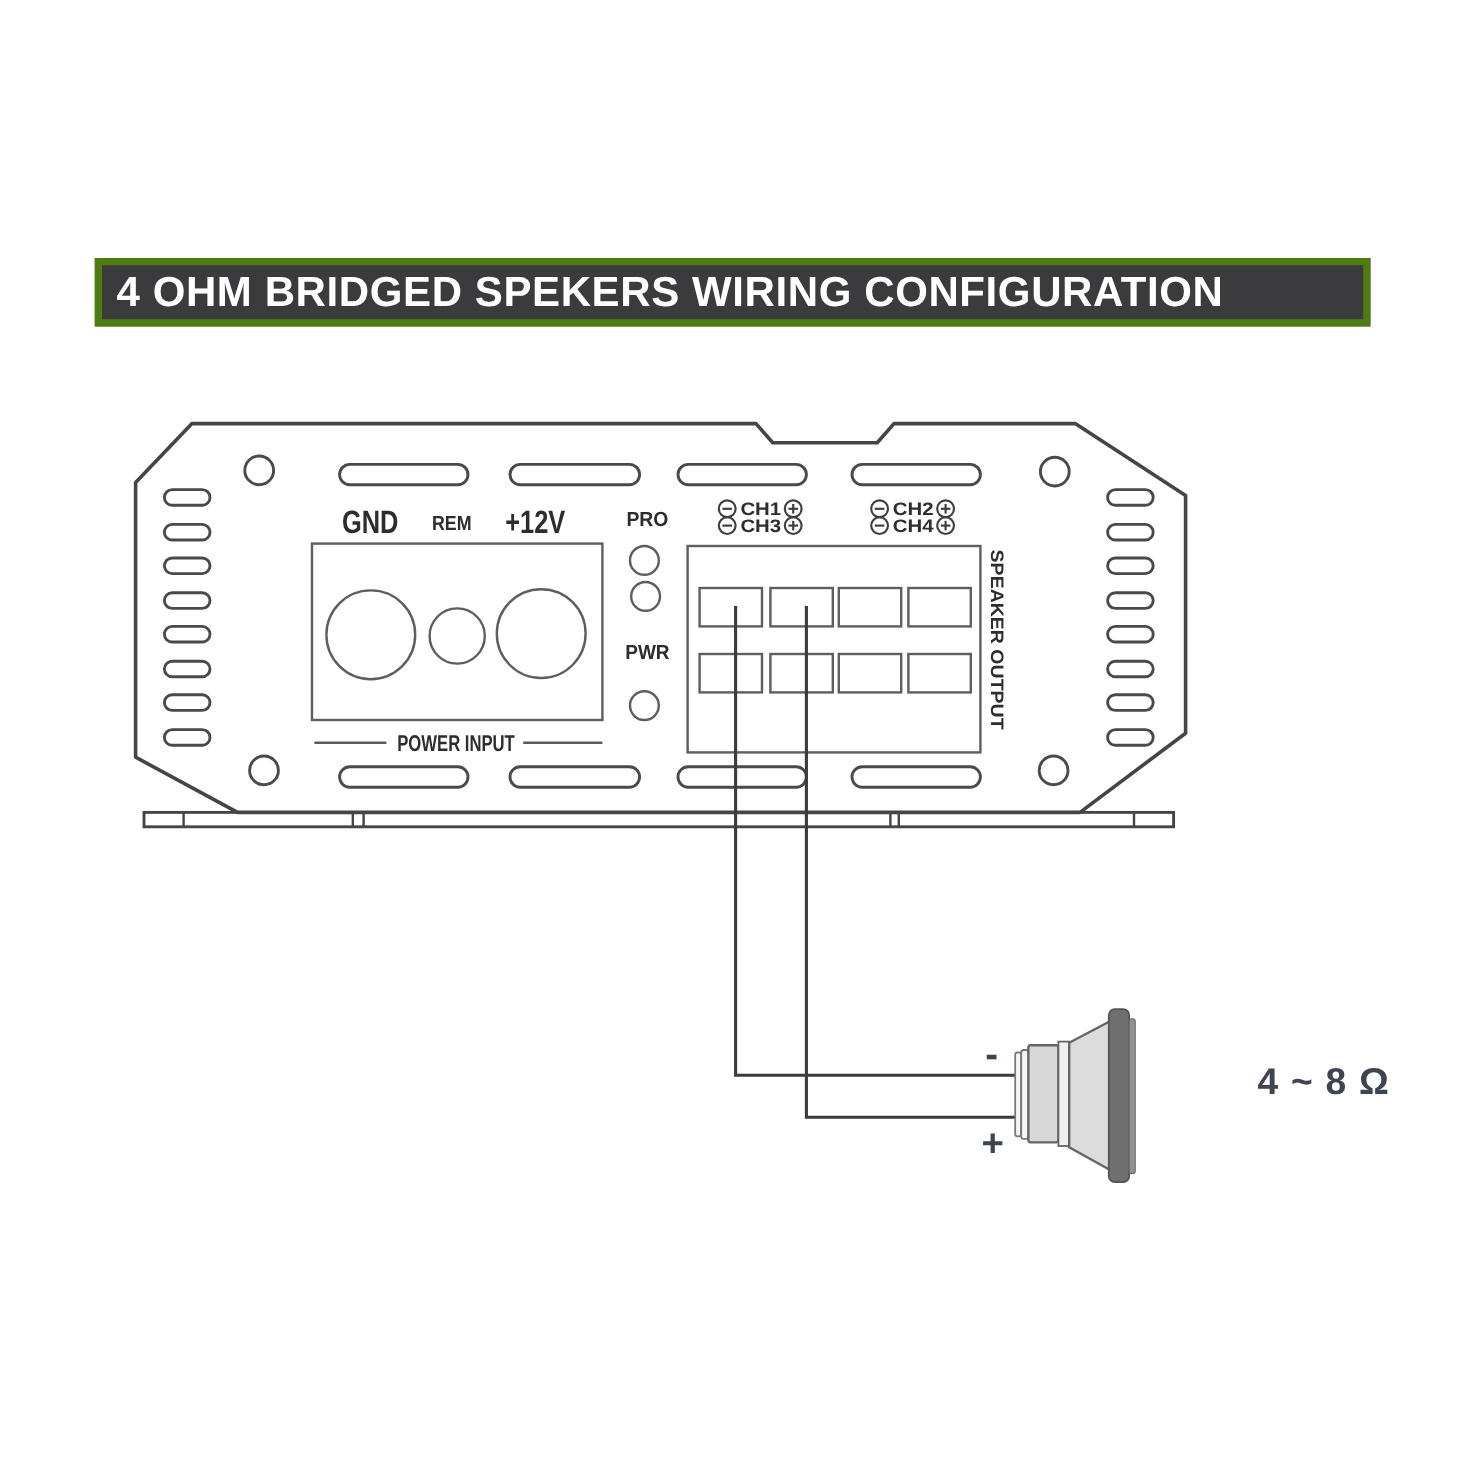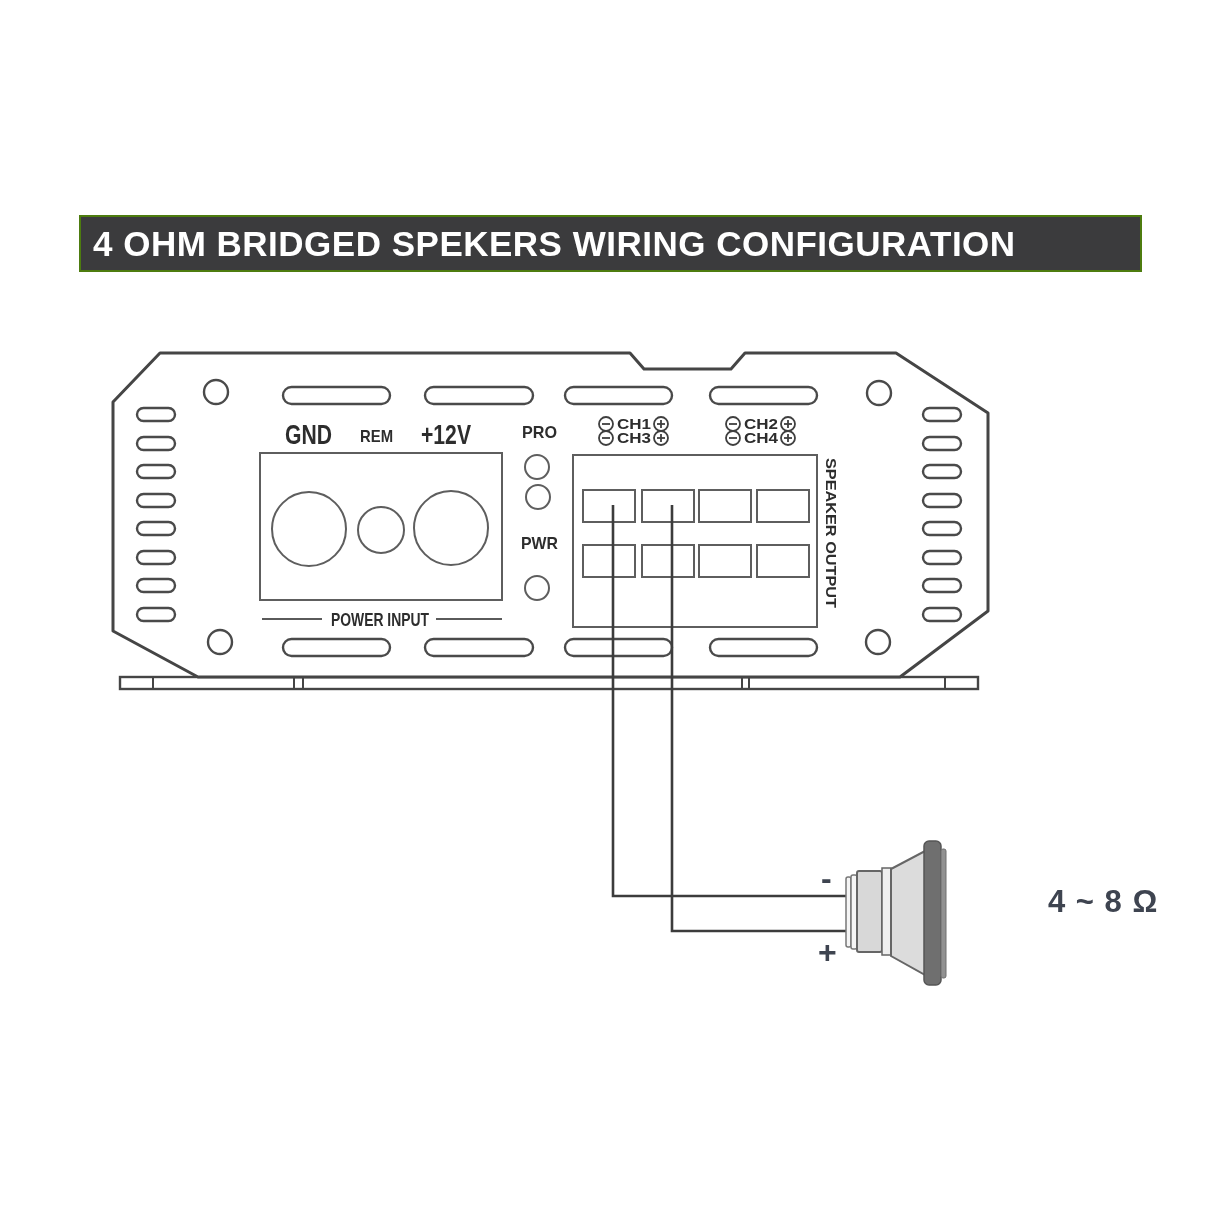--- a/index.html
+++ b/index.html
@@ -1,19 +1,19 @@
 <!DOCTYPE html>
 <html><head>
 <meta charset="utf-8">
 <style>
   html,body{margin:0;padding:0;background:#ffffff;}
   #page{position:relative;width:1214px;height:1214px;background:#ffffff;overflow:hidden;
         font-family:"Liberation Sans",sans-serif;}
   #title-bar{position:absolute;left:79px;top:215px;width:1063px;height:57px;
-             box-sizing:border-box;background:#3b3b3d;border:2px solid #4d7c0f;
+             box-sizing:border-box;background:#3b3b3d;border:6px solid #4d7c0f;
              display:flex;align-items:center;padding-left:12px;}
   #title-bar span{color:#ffffff;font-weight:bold;font-size:35px;letter-spacing:.5px;white-space:nowrap;}
   svg{position:absolute;left:0;top:0;}
   .outline{fill:#ffffff;stroke:#454545;stroke-width:3;stroke-linejoin:round;}
   .vent{fill:#ffffff;stroke:#4a4a4a;stroke-width:2.4;}
   .screw{fill:#ffffff;stroke:#4a4a4a;stroke-width:2.4;}
   .box{fill:none;stroke:#5e5e5e;stroke-width:2;}
   .term{fill:#ffffff;stroke:#5e5e5e;stroke-width:2;}
   .lbl{font-family:"Liberation Sans",sans-serif;font-weight:bold;fill:#2d2d2d;}
   .wire{fill:none;stroke:#3c3c3c;stroke-width:2.6;}

